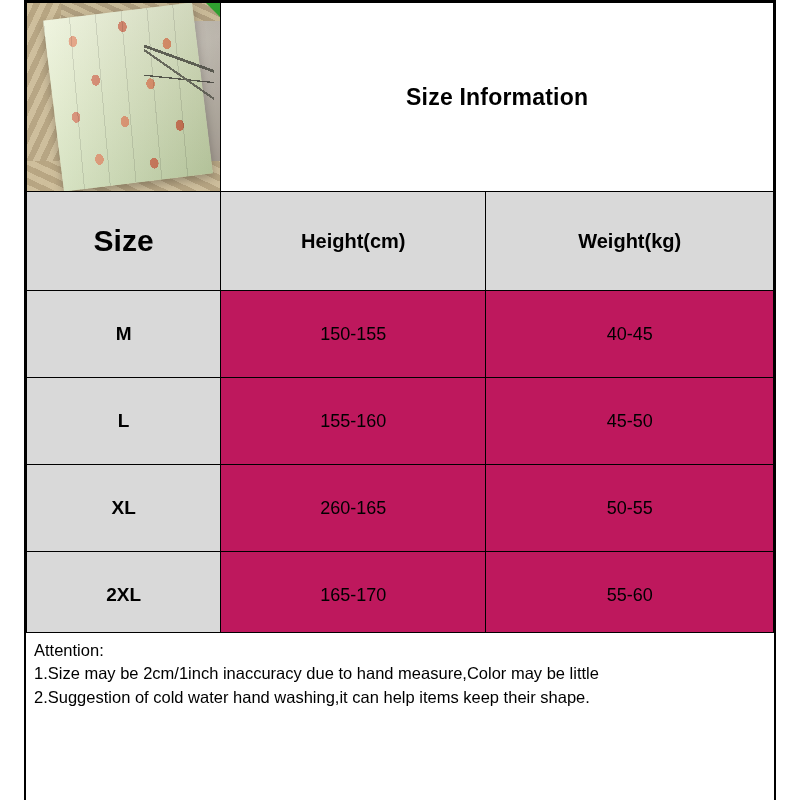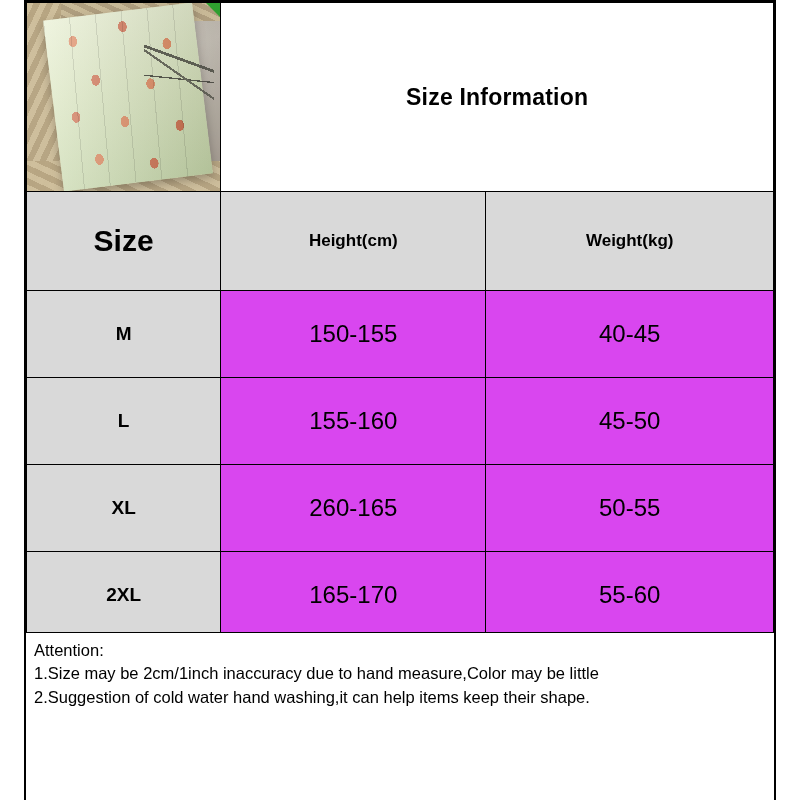--- a/index.html
+++ b/index.html
@@ -138,33 +138,33 @@
   
   .row-head td { height: 98px; }
   .head-size {
     background: #d9d9d9;
     font-size: 30px;
     font-weight: bold;
     margin-top: 42px;
   }
   .head-metric {
     background: #d9d9d9;
-    font-size: 17px;
+    font-size: 20px;
     font-weight: bold;
   }
   
   .row-data td { height: 86px; }
   .cell-size {
     background: #d9d9d9;
     font-size: 19px;
     font-weight: bold;
   }
   .cell-val {
-    background: #d946ef;
-    font-size: 24px;
+    background: #be185d;
+    font-size: 18px;
   }
 
   
   .attention {
     position: absolute;
     left: 24px;
     top: 632px;
     width: 752px;
     height: 171px;
     box-sizing: border-box;

